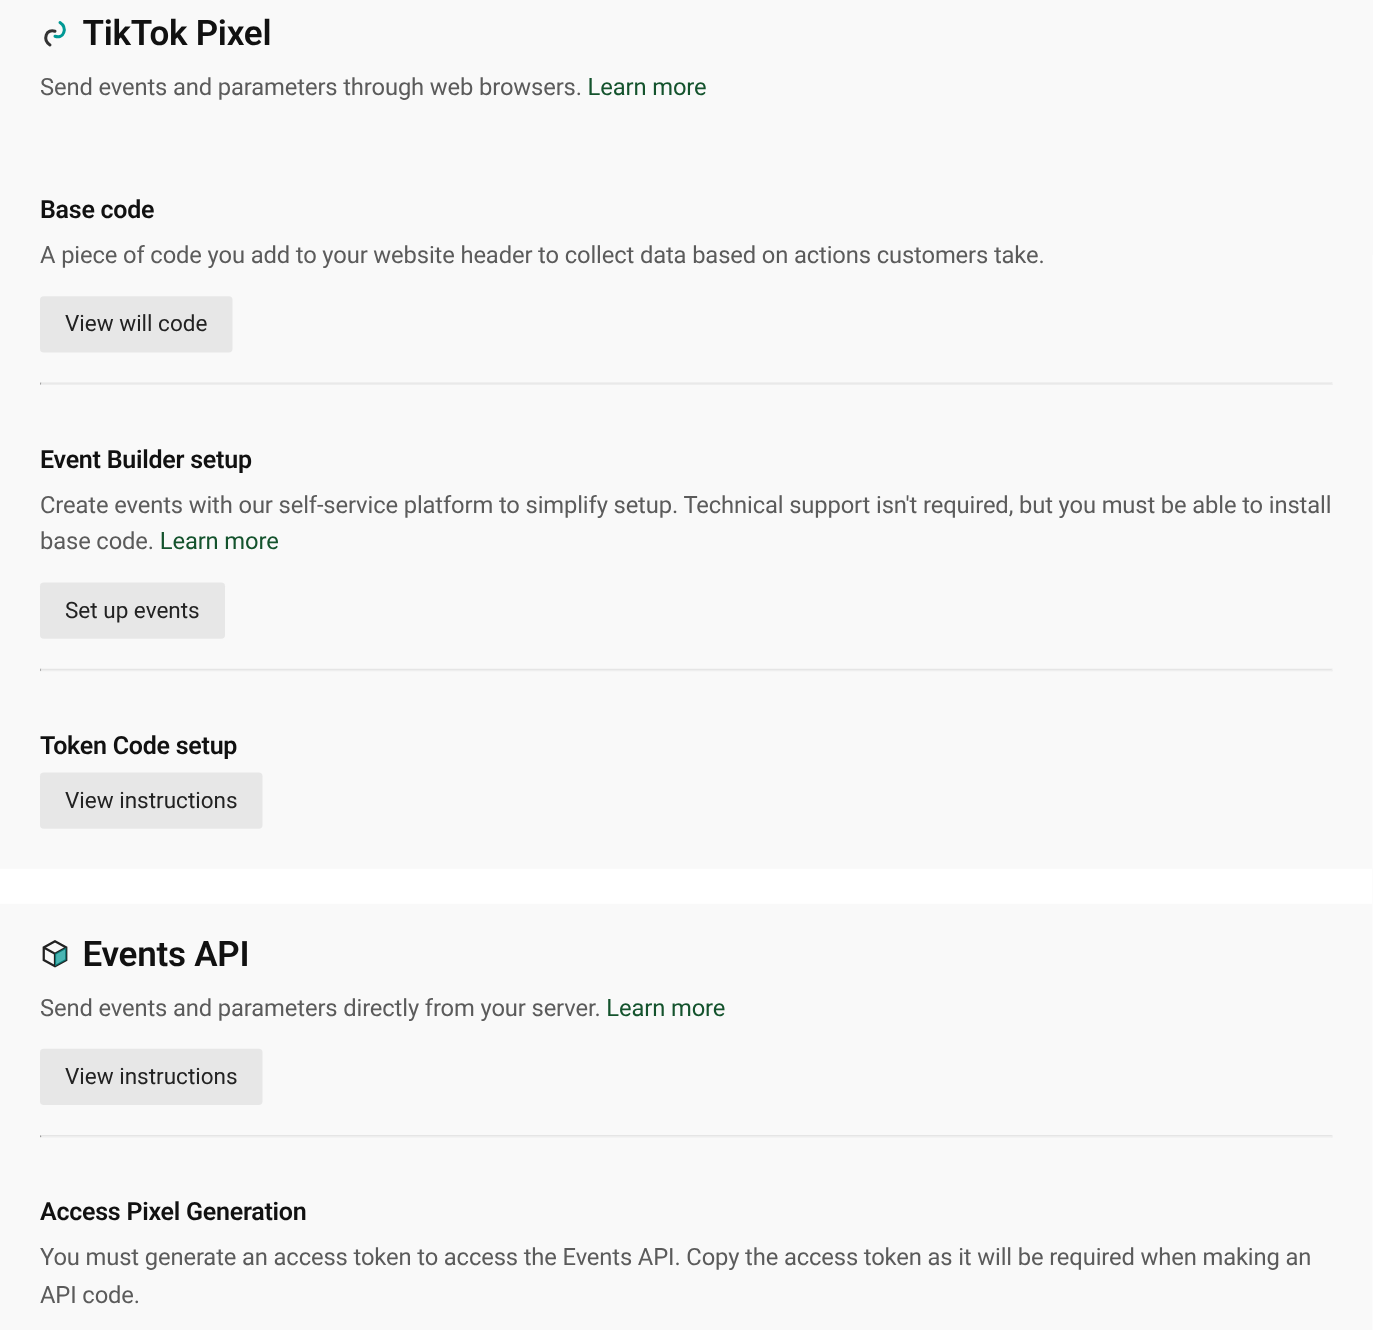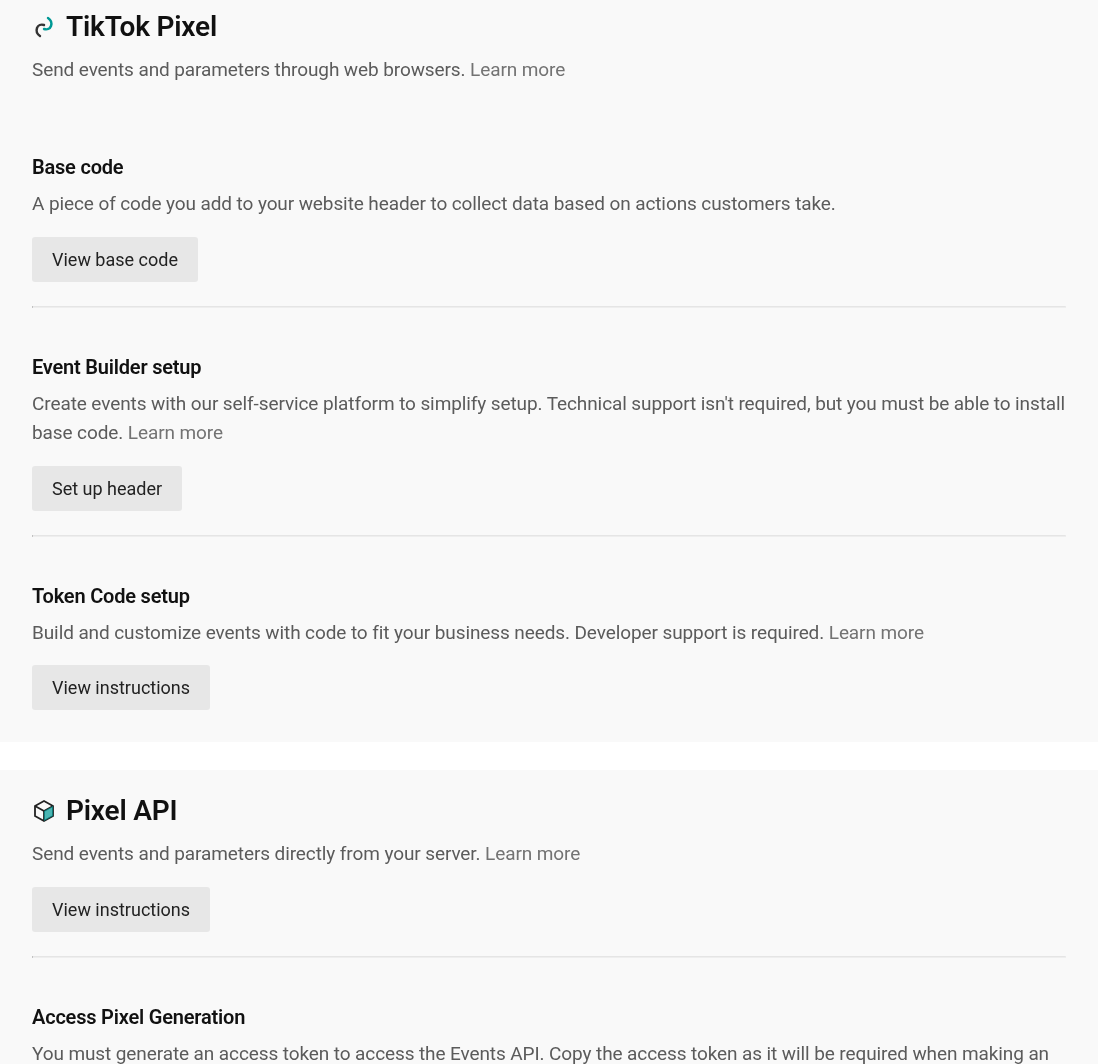--- a/index.html
+++ b/index.html
@@ -56,21 +56,21 @@
       font-size: 19px;
       color: #5b5b5b;
       line-height: 1.55;
       margin-bottom: 18px;
       letter-spacing: -0.1px;
     }
     .description.no-bottom {
       margin-bottom: 0;
     }
     .link {
-      color: #737373;
+      color: #14532d;
       text-decoration: none;
       cursor: pointer;
       text-align: right;
     }
     .btn {
       display: inline-block;
       background: #e7e7e7;
       border: none;
       padding: 12px 20px;
       font-size: 18px;
@@ -108,58 +108,55 @@
       <span class="section-title">TikTok Pixel</span>
     </div>
     <p class="description no-bottom">
       <span>Send events and parameters through web browsers. </span><a class="link">Learn more</a>
     </p>
   </div>
 
   <div class="section">
     <h3 class="sub-title">Base code</h3>
     <p class="description">A piece of code you add to your website header to collect data based on actions customers take.</p>
-    <button class="btn">View base code</button>
+    <button class="btn">View will code</button>
   </div>
 
   <hr class="divider">
 
   <div class="section">
     <h3 class="sub-title">Event Builder setup</h3>
     <p class="description">
       <span>Create events with our self-service platform to simplify setup. Technical support isn't required, but you must be able to install base code. </span><a class="link">Learn more</a>
     </p>
-    <button class="btn">Set up header</button>
+    <button class="btn">Set up events</button>
   </div>
 
   <hr class="divider">
 
   <div class="section last-section">
     <h3 class="sub-title">Token Code setup</h3>
-    <p class="description">
-      <span>Build and customize events with code to fit your business needs. Developer support is required. </span><a class="link">Learn more</a>
-    </p>
     <button class="btn">View instructions</button>
   </div>
 
 </div>
 
 <div class="card">
 
   <div class="section">
     <div class="header-row">
       <span class="icon-wrap">
         <svg width="24" height="24" viewBox="0 0 24 24" fill="none">
           <path d="M12 2 L3 7 L3 17 L12 22 L21 17 L21 7 Z" stroke="#222222" stroke-width="1.8" fill="none"></path>
           <path d="M3 7 L12 12 L21 7" stroke="#222222" stroke-width="1.8" fill="none"></path>
           <path d="M12 12 L12 22" stroke="#222222" stroke-width="1.8" fill="none"></path>
           <path d="M12 12 L21 7 L21 17 L12 22 Z" fill="#009995" opacity="0.7"></path>
         </svg>
       </span>
-      <span class="section-title">Pixel API</span>
+      <span class="section-title">Events API</span>
     </div>
     <p class="description">
       <span>Send events and parameters directly from your server. </span><a class="link">Learn more</a>
     </p>
     <button class="btn">View instructions</button>
   </div>
 
   <hr class="divider">
 
   <div class="section last-section">

